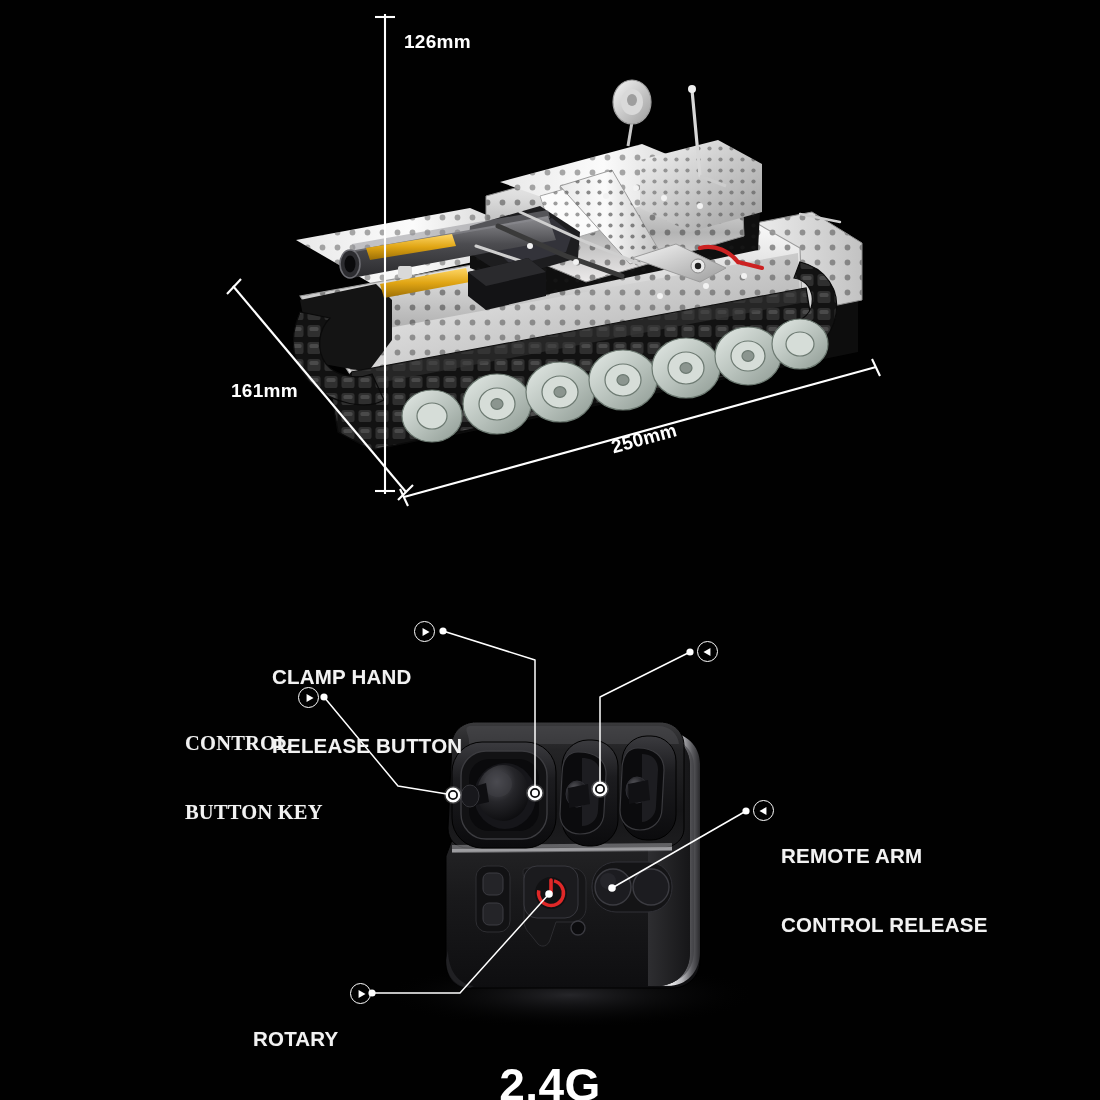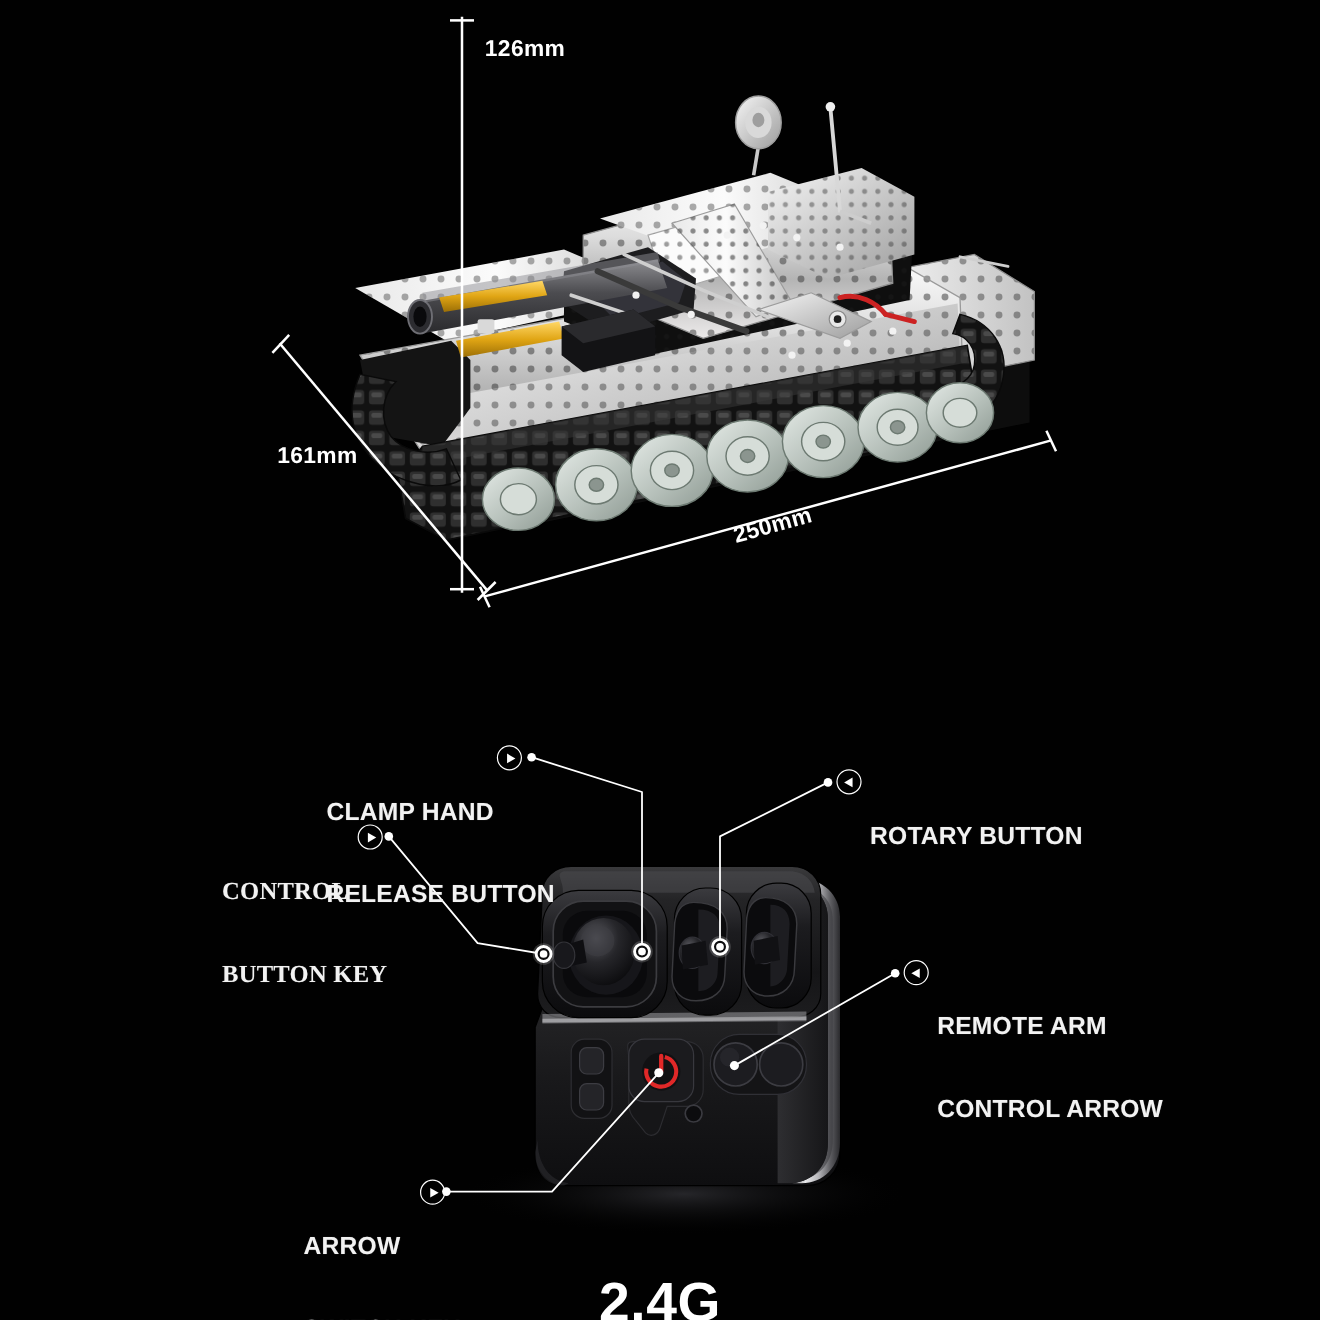--- a/index.html
+++ b/index.html
@@ -270,21 +270,21 @@
       <line x1="227" y1="294" x2="241" y2="279"></line>
       <line x1="398" y1="500" x2="413" y2="485"></line>
 
       <line x1="404" y1="497" x2="876" y2="367"></line>
       <line x1="400" y1="489" x2="408" y2="506"></line>
       <line x1="872" y1="359" x2="880" y2="376"></line>
     </g>
   </svg>
 
   <div class="dim" style="left:404px;top:31px;">126mm</div>
-  <div class="dim" style="left:231px;top:370px;">161mm</div>
+  <div class="dim" style="left:231px;top:380px;">161mm</div>
   <div class="dim" style="left:609px;top:437px;transform:rotate(-15.4deg);transform-origin:left top;">250mm</div>
 
   <svg width="1100" height="1100" viewBox="0 0 1100 1100">
     <defs>
       <linearGradient id="bodyTop" x1="0" y1="0" x2="0" y2="1">
         <stop offset="0" stop-color="#3a3a3c"></stop>
         <stop offset=".22" stop-color="#242426"></stop>
         <stop offset=".7" stop-color="#151517"></stop>
         <stop offset="1" stop-color="#1d1d1f"></stop>
       </linearGradient>
@@ -456,31 +456,28 @@
   </div>
   <div class="arrowico right" style="left:414px;top:621px;"></div>
 
   <div class="lbl callout" style="left:185px;top:686px;text-align:left;font-family:Liberation Serif, serif;">
     <span class="l1">CONTROL</span>
     <span class="l2">BUTTON KEY</span>
   </div>
   <div class="arrowico right" style="left:298px;top:687px;"></div>
 
   <div class="arrowico left" style="left:697px;top:641px;"></div>
-  <div class="lbl callout" style="left:725px;top:640px;text-align:left;">
-    <span class="l1">ROTARY BUTTON</span>
-  </div>
 
   <div class="arrowico left" style="left:753px;top:800px;"></div>
   <div class="lbl callout" style="left:781px;top:799px;text-align:left;">
     <span class="l1">REMOTE ARM</span>
-    <span class="l2">CONTROL ARROW</span>
+    <span class="l2">CONTROL RELEASE</span>
   </div>
 
   <div class="lbl callout" style="left:253px;top:982px;text-align:left;">
-    <span class="l1">ARROW</span>
+    <span class="l1">ROTARY</span>
     <span class="l2">SWITCH KEY</span>
   </div>
   <div class="arrowico right" style="left:350px;top:983px;"></div>
 
   <div class="ghz" style="top:1046px;">2.4G</div>
 
 </div>
 
 </body></html>

